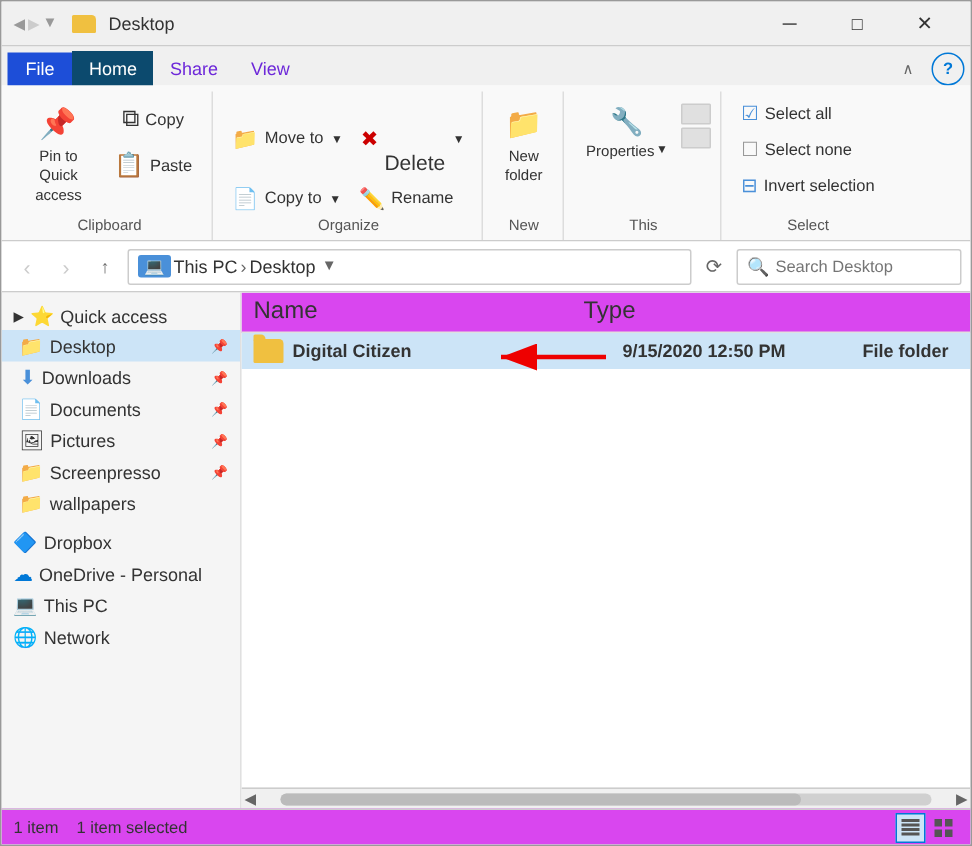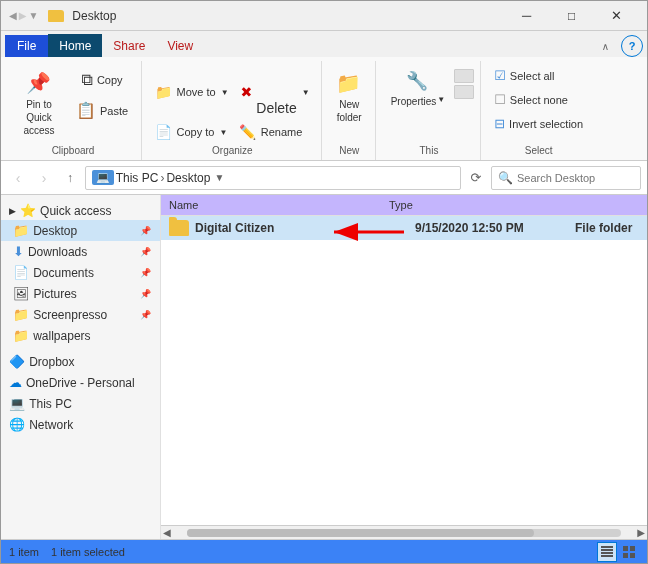--- a/index.html
+++ b/index.html
@@ -6,21 +6,21 @@
     body { font-family: 'Segoe UI', Arial, sans-serif; font-size: 12px; background: #fff; width: 648px; height: 564px; overflow: hidden; border: 1px solid #999; display: flex; flex-direction: column; }
 
     
     .title-bar { background: #f0f0f0; display: flex; align-items: center; justify-content: space-between; height: 30px; padding: 0 8px; border-bottom: 1px solid #ccc; }
     .title-bar-left { display: flex; align-items: center; gap: 4px; }
     .title-bar-controls { display: flex; gap: 0; }
     .title-bar-controls span { width: 45px; height: 30px; display: flex; align-items: center; justify-content: center; font-size: 11px; color: #333; cursor: pointer; }
 
     
     .ribbon-tabs { display: flex; align-items: flex-end; background: #f0f0f0; height: 26px; padding: 0 4px; }
-    .ribbon-tab { padding: 4px 10px; font-size: 12px; cursor: pointer; color: #b91c1c; border: 1px solid transparent; border-bottom: none; }
+    .ribbon-tab { padding: 4px 10px; font-size: 12px; cursor: pointer; color: #6d28d9; border: 1px solid transparent; border-bottom: none; }
     .ribbon-tab.active { background: #0c4a6e; color: #fff; }
     .ribbon-tab-file { background: #1d4ed8; color: #fff; padding: 4px 12px; font-size: 12px; cursor: pointer; }
     .ribbon-chevron { margin-left: auto; display: flex; align-items: center; }
     .ribbon-chevron span { font-size: 10px; color: #666; padding: 2px 4px; cursor: pointer; }
     .help-btn { width: 22px; height: 22px; border-radius: 50%; border: 1px solid #0078d7; color: #0078d7; display: flex; align-items: center; justify-content: center; font-size: 11px; font-weight: bold; cursor: pointer; margin-left: 4px; }
 
     
     .ribbon { background: #f9f9f9; border-bottom: 1px solid #ccc; display: flex; align-items: stretch; padding: 4px 4px 0 4px; gap: 2px; min-height: 78px; }
     .ribbon-group { display: flex; flex-direction: column; align-items: center; padding: 0 6px 0 6px; border-right: 1px solid #ddd; position: relative; }
     .ribbon-group:last-child { border-right: none; }
@@ -49,37 +49,37 @@
     .main-area { display: flex; flex: 1; overflow: hidden; }
 
     
     .sidebar { width: 160px; min-width: 160px; border-right: 1px solid #e0e0e0; overflow-y: auto; background: #f5f5f5; padding: 4px 0; }
     .sidebar-item { display: flex; align-items: center; padding: 3px 8px 3px 12px; cursor: pointer; font-size: 12px; color: #333; white-space: nowrap; }
     .sidebar-item.active { background: #cce4f7; }
     .sidebar-section-label { display: flex; align-items: center; padding: 4px 8px 2px 8px; cursor: pointer; font-size: 12px; color: #333; font-weight: normal; }
 
     
     .file-list { flex: 1; overflow-y: auto; overflow-x: hidden; }
-    .file-list-header { display: flex; align-items: center; padding: 4px 8px; border-bottom: 1px solid #e0e0e0; background: #c4b5fd; font-size: 11px; color: #333; }
+    .file-list-header { display: flex; align-items: center; padding: 4px 8px; border-bottom: 1px solid #e0e0e0; background: #d946ef; font-size: 16px; color: #333; }
     .file-col-name { flex: 0 0 220px; }
     .file-col-date { flex: 0 0 160px; }
     .file-col-type { flex: 1; }
     .file-row { display: flex; align-items: center; padding: 4px 8px; cursor: pointer; font-size: 12px; font-weight: bold; }
     .file-row.selected { background: #cce4f7; }
     .file-icon { width: 20px; height: 16px; background: #f0c040; border-radius: 1px 3px 1px 1px; margin-right: 6px; display: inline-block; flex-shrink: 0; position: relative; }
     .file-icon::before { content: ''; position: absolute; top: -3px; left: 0; width: 8px; height: 4px; background: #f0c040; border-radius: 1px 3px 0 0; }
 
     
     .scrollbar-h { height: 14px; background: #f0f0f0; border-top: 1px solid #ccc; display: flex; align-items: center; padding: 0 2px; }
     .scrollbar-h-track { flex: 1; height: 8px; background: #d0d0d0; border-radius: 4px; position: relative; margin: 0 16px; }
     .scrollbar-h-thumb { width: 80%; height: 8px; background: #bbb; border-radius: 4px; position: absolute; left: 0; }
     .scroll-arrow { font-size: 10px; color: #666; cursor: pointer; }
 
     
-    .status-bar { display: flex; align-items: center; justify-content: space-between; padding: 2px 8px; border-top: 1px solid #ccc; background: #3b82f6; height: 24px; text-align: center; }
+    .status-bar { display: flex; align-items: center; justify-content: space-between; padding: 2px 8px; border-top: 1px solid #ccc; background: #d946ef; height: 24px; text-align: center; }
     .status-left { display: flex; gap: 12px; font-size: 11px; color: #333; }
     .status-right { display: flex; gap: 2px; }
     .view-btn { width: 20px; height: 20px; display: flex; align-items: center; justify-content: center; font-size: 13px; color: #555; cursor: pointer; border: 1px solid transparent; }
     .view-btn.active { border-color: #0078d7; background: #cce4f7; }
   </style>
 </head>
 <body>
 
 <div class="title-bar">
   <div class="title-bar-left">

